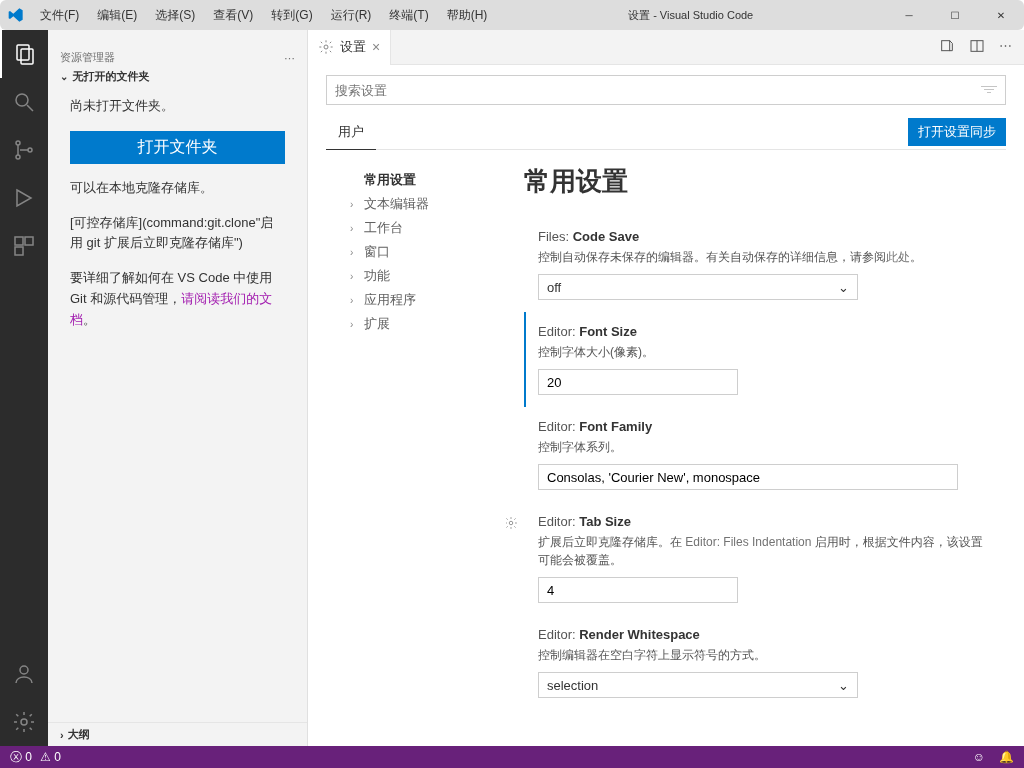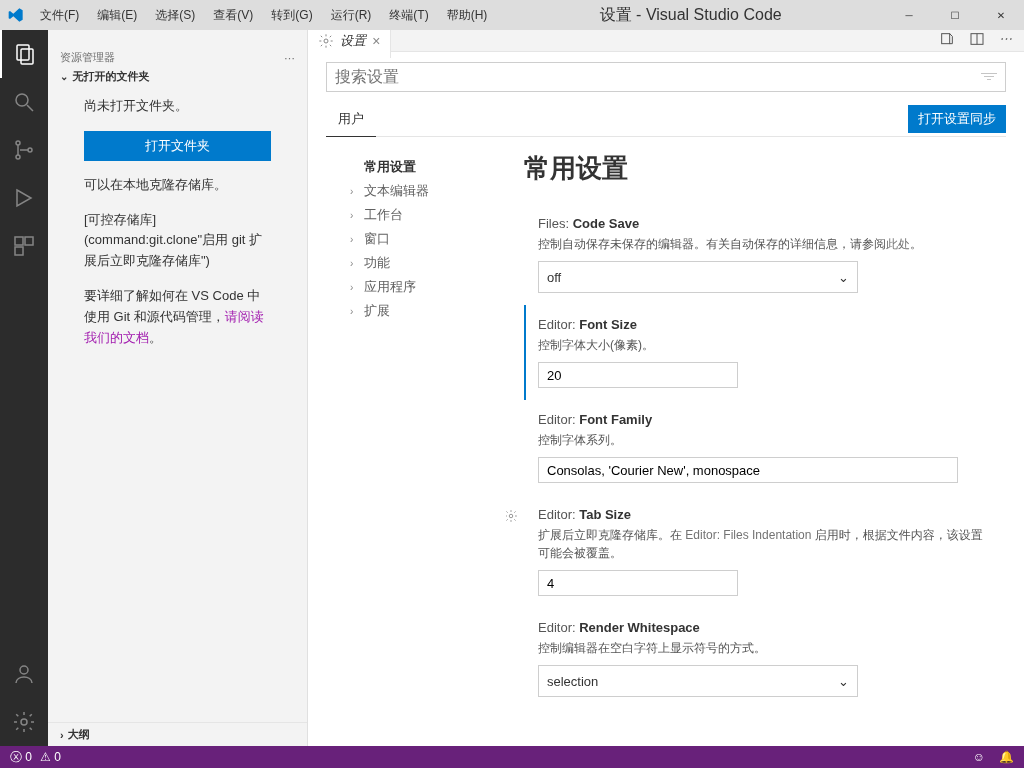--- a/index.html
+++ b/index.html
@@ -1,65 +1,65 @@
 <!DOCTYPE html>
 <html><head>
 <meta charset="utf-8">
 <style>
 * { margin: 0; padding: 0; box-sizing: border-box; }
 body { font-family: "Segoe UI", "Microsoft YaHei", sans-serif; font-size: 13px; color: #333; background: #fff; width: 1024px; height: 768px; overflow: hidden; display: flex; flex-direction: column; }
-.titlebar { height: 30px; background: #dddddd; display: flex; align-items: center; padding-left: 8px; }
+.titlebar { height: 30px; background: #dddddd; display: flex; align-items: center; padding-left: 8px; border-radius: 6px; }
 .titlebar .logo { width: 16px; height: 16px; margin-right: 8px; }
 .menubar { display: flex; gap: 2px; }
 .menubar span { padding: 4px 8px; cursor: pointer; font-size: 12px; }
-.title-center { flex: 1; text-align: center; font-size: 16px; color: #333; }
+.title-center { flex: 1; text-align: center; font-size: 11px; color: #333; }
 .winbtns { display: flex; }
 .winbtns div { width: 46px; height: 30px; display: flex; align-items: center; justify-content: center; cursor: pointer; font-size: 10px; }
 .main { flex: 1; display: flex; overflow: hidden; }
 .activitybar { width: 48px; background: #2c2c2c; display: flex; flex-direction: column; align-items: center; }
 .activitybar .act-icon { width: 48px; height: 48px; display: flex; align-items: center; justify-content: center; color: #858585; cursor: pointer; }
 .activitybar .act-icon.active { color: #fff; border-left: 2px solid #fff; }
 .activitybar .spacer { flex: 1; }
 .sidebar { width: 260px; background: #f3f3f3; display: flex; flex-direction: column; border-right: 1px solid #e0e0e0; }
 .sidebar-header { height: 35px; display: flex; align-items: flex-end; padding: 0 12px; font-size: 11px; color: #6f6f6f; justify-content: space-between; }
 .sidebar-section-title { padding: 4px 12px; font-size: 11px; font-weight: bold; cursor: pointer; display: flex; align-items: center; }
 .sidebar-section-title .chev { margin-right: 4px; font-size: 10px; }
-.sidebar-body { padding: 8px 36px; font-size: 13px; color: #333; }
+.sidebar-body { padding: 8px 22px; font-size: 13px; color: #333; }
 .sidebar-body p { margin-bottom: 14px; line-height: 1.6; }
-.open-folder-btn { background: #007acc; color: #fff; border: none; width: 100%; padding: 6px 0; font-size: 13px; cursor: pointer; margin-bottom: 14px; }
+.open-folder-btn { background: #007acc; color: #fff; border: none; width: 100%; padding: 6px 0; font-size: 16px; cursor: pointer; margin-bottom: 14px; }
 .sidebar-body a { color: #a21caf; text-decoration: none; }
 .outline { border-top: 1px solid #e5e5e5; padding: 4px 12px; font-size: 11px; font-weight: bold; display: flex; align-items: center; cursor: pointer; }
 .editor { flex: 1; display: flex; flex-direction: column; background: #fff; overflow: hidden; }
-.tabs { height: 22px; display: flex; align-items: center; border-bottom: 1px solid #e5e5e5; background: #f3f3f3; font-style: italic; }
+.tabs { height: 35px; display: flex; align-items: center; border-bottom: 1px solid #e5e5e5; background: #f3f3f3; }
 .tab { height: 35px; display: flex; align-items: center; padding: 0 10px; background: #fff; border-right: 1px solid #e5e5e5; gap: 6px; font-size: 13px; }
 .tab .close { cursor: pointer; font-size: 14px; color: #888; }
 .tabs-right { margin-left: auto; display: flex; gap: 14px; padding-right: 12px; color: #555; }
 .tabs-right span { cursor: pointer; }
 .settings-content { flex: 1; display: flex; flex-direction: column; padding: 10px 18px 0 18px; overflow: hidden; }
 .search-box { border: 1px solid #cecece; height: 30px; display: flex; align-items: center; padding: 0 8px; color: #888; font-size: 13px; background: #fff; }
-.search-box input { border: none; outline: none; flex: 1; font-size: 16px; }
+.search-box input { border: none; outline: none; flex: 1; font-size: 13px; }
 .settings-header { display: flex; align-items: center; margin-top: 10px; border-bottom: 1px solid #e5e5e5; }
 .settings-tab { padding: 8px 12px; font-size: 13px; cursor: pointer; }
 .settings-tab.active { border-bottom: 1px solid #333; margin-bottom: -1px; }
 .sync-btn { margin-left: auto; background: #007acc; color: #fff; border: none; padding: 5px 10px; font-size: 13px; cursor: pointer; }
 .settings-body { flex: 1; display: flex; overflow: hidden; }
 .toc { width: 180px; padding: 18px 0 0 24px; font-size: 13px; }
 .toc-item { padding: 3px 0; cursor: pointer; display: flex; align-items: center; color: #616161; }
 .toc-item.section { font-weight: bold; color: #333; }
 .toc-item .chev { width: 14px; font-size: 10px; color: #888; }
 .settings-list { flex: 1; padding: 14px 18px 0 18px; overflow-y: auto; }
 .settings-list h2 { font-size: 26px; font-weight: 600; margin-bottom: 18px; }
 .setting-item { padding: 12px 0 12px 14px; position: relative; }
 .setting-item.modified { border-left: 2px solid #007acc; padding-left: 12px; }
 .setting-title { font-size: 13px; margin-bottom: 4px; }
 .setting-title .cat { color: #555; }
 .setting-title .name { font-weight: 600; }
 .setting-desc { font-size: 12px; color: #555; margin-bottom: 8px; line-height: 1.5; }
 .setting-desc a { color: #737373; text-decoration: none; }
-.setting-select { width: 320px; height: 32px; border: 1px solid #cecece; background: #fff; padding: 0 8px; display: flex; align-items: center; justify-content: space-between; cursor: pointer; font-size: 13px; }
+.setting-select { width: 320px; height: 26px; border: 1px solid #cecece; background: #fff; padding: 0 8px; display: flex; align-items: center; justify-content: space-between; cursor: pointer; font-size: 13px; }
 .setting-input { width: 200px; height: 26px; border: 1px solid #cecece; padding: 0 8px; font-size: 13px; }
 .setting-input.wide { width: 420px; }
 .gear-ind { position: absolute; left: -20px; top: 14px; color: #888; cursor: pointer; }
 .statusbar { height: 22px; background: #68217a; color: #fff; display: flex; align-items: center; padding: 0 10px; font-size: 12px; }
 .statusbar .left { display: flex; gap: 8px; align-items: center; }
 .statusbar .right { margin-left: auto; display: flex; gap: 14px; align-items: center; }
 .icon-svg { width: 24px; height: 24px; }
 .filter-icon { width: 16px; height: 12px; }
 .filter-icon .ln { background: #c5c5c5; height: 1px; margin: 2px auto; }
 </style>

